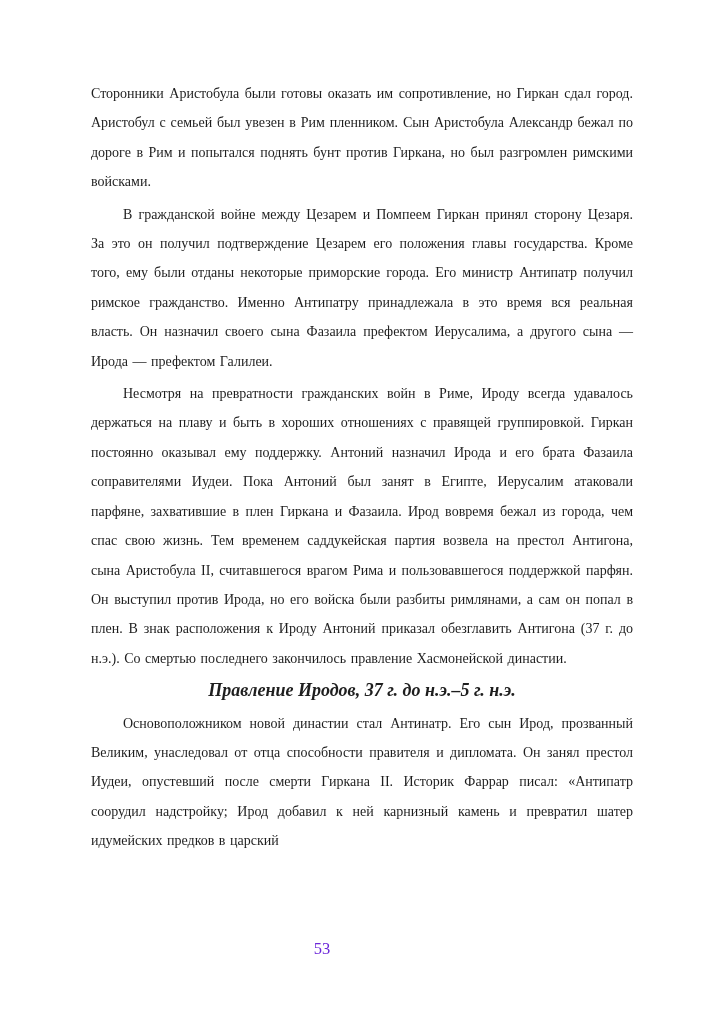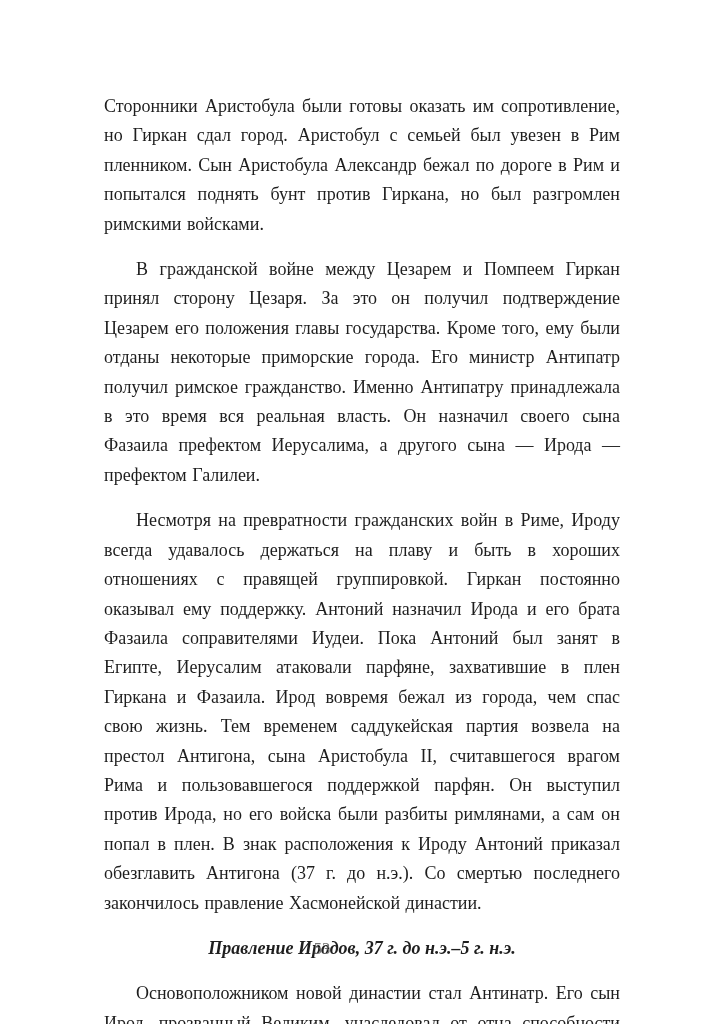--- a/index.html
+++ b/index.html
@@ -18,22 +18,22 @@
     overflow: hidden;
     box-sizing: border-box;
   }
   .text-block {
     position: absolute;
     top: 76px;
     left: 88px;
     width: 548px;
   }
   .para {
-    margin: 16px;
-    font-size: 18px;
+    margin: 3px;
+    font-size: 14px;
     line-height: 29.4px;
     text-align: justify;
     text-justify: inter-word;
     text-indent: 32px;
     word-spacing: 1px;
   }
   .para.no-indent {
     text-indent: 0;
   }
   .section-heading {
@@ -45,21 +45,21 @@
     text-align: center;
   }
   .page-number {
     position: absolute;
     top: 938px;
     left: 0;
     width: 644px;
     text-align: center;
     font-size: 16.5px;
     line-height: 22px;
-    color: #737373;
+    color: #6d28d9;
   }
 </style>
 </head>
 <body>
 
 <div class="page">
 
   <div class="text-block">
 
     <p class="para no-indent">Сторонники Аристобула были готовы оказать им сопротивление, но Гиркан сдал город. Аристобул с семьей был увезен в Рим пленником. Сын Аристобула Александр бежал по дороге в Рим и попытался поднять бунт против Гиркана, но был разгромлен римскими войсками.</p>

